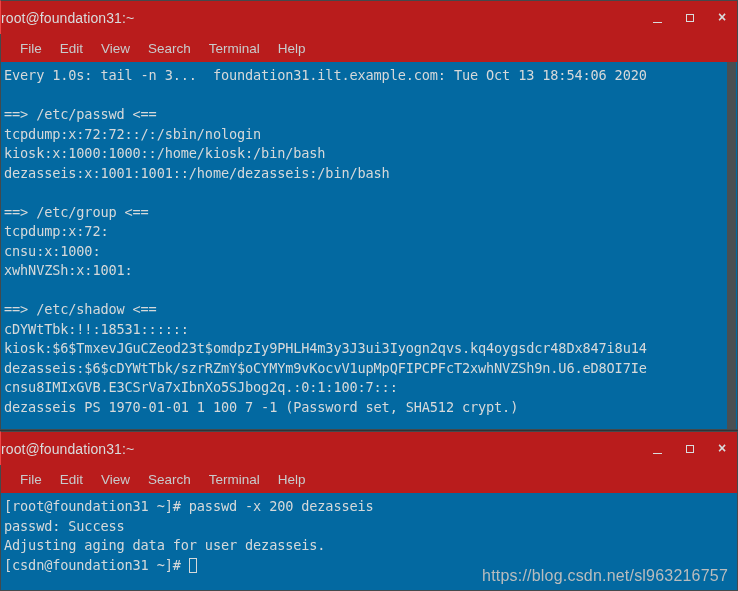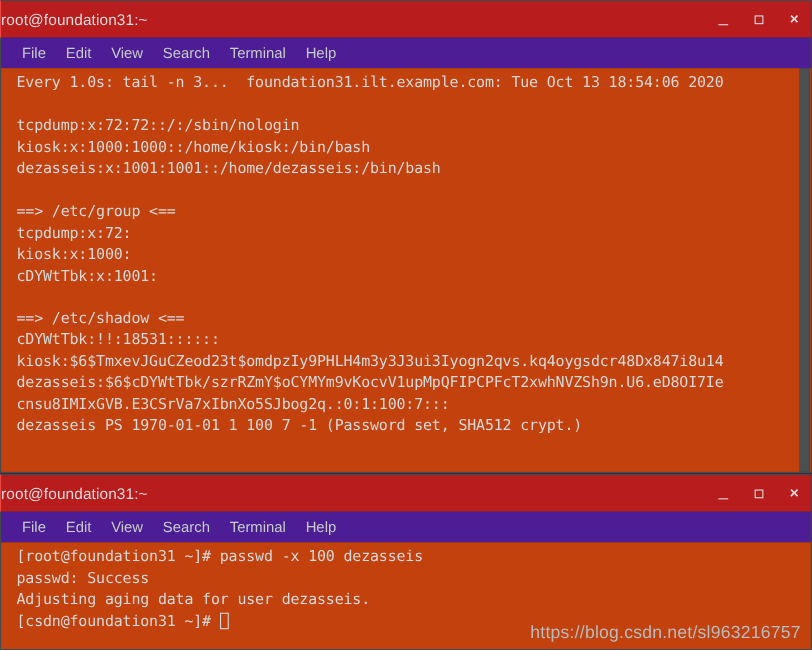--- a/index.html
+++ b/index.html
@@ -90,47 +90,47 @@
     position: absolute;
     left: 0;
     top: -1px;
     width: 14px;
     font-size: 14px;
     font-weight: 700;
   }
 
   .menubar {
     height: 28px;
-    background: #4c1d95;
+    background: #b91c1c;
     border-left: 1px solid #44494c;
     border-right: 1px solid #44494c;
     display: flex;
     align-items: center;
     padding-left: 10px;
     box-sizing: border-box;
     gap: 0px;
   }
   .menu-item {
     font-family: "Liberation Sans", sans-serif;
     font-size: 13.5px;
     color: #c8cbcc;
     padding: 2px 9px;
     cursor: default;
     white-space: nowrap;
   }
 
   .term {
-    background: #c2410c;
+    background: #0369a1;
     border-left: 1px solid #44494c;
     border-right: 1px solid #44494c;
     border-bottom: 1px solid #44494c;
     box-sizing: border-box;
     position: relative;
     overflow: hidden;
-    padding: 4px 0 0 14px;
+    padding: 4px 0 0 3px;
   }
   .window.top .term { height: calc(430px - 34px - 28px); }
   .window.bottom .term { height: calc(160px - 34px - 28px); }
 
   .line {
     font-family: "DejaVu Sans Mono", monospace;
     font-size: 13.6px;
     line-height: 19.5px;
     color: #d6d9da;
     white-space: pre;
@@ -202,28 +202,29 @@
       <span class="menu-item">Edit</span>
       <span class="menu-item">View</span>
       <span class="menu-item">Search</span>
       <span class="menu-item">Terminal</span>
       <span class="menu-item">Help</span>
     </div>
 
     <div class="term">
       <div class="line">Every 1.0s: tail -n 3...  foundation31.ilt.example.com: Tue Oct 13 18:54:06 2020</div>
       <div class="line blank">&nbsp;</div>
+      <div class="line">==&gt; /etc/passwd &lt;==</div>
       <div class="line">tcpdump:x:72:72::/:/sbin/nologin</div>
       <div class="line">kiosk:x:1000:1000::/home/kiosk:/bin/bash</div>
       <div class="line">dezasseis:x:1001:1001::/home/dezasseis:/bin/bash</div>
       <div class="line blank">&nbsp;</div>
       <div class="line">==&gt; /etc/group &lt;==</div>
       <div class="line">tcpdump:x:72:</div>
-      <div class="line">kiosk:x:1000:</div>
-      <div class="line">cDYWtTbk:x:1001:</div>
+      <div class="line">cnsu:x:1000:</div>
+      <div class="line">xwhNVZSh:x:1001:</div>
       <div class="line blank">&nbsp;</div>
       <div class="line">==&gt; /etc/shadow &lt;==</div>
       <div class="line">cDYWtTbk:!!:18531::::::</div>
       <div class="line">kiosk:$6$TmxevJGuCZeod23t$omdpzIy9PHLH4m3y3J3ui3Iyogn2qvs.kq4oygsdcr48Dx847i8u14</div>
       <div class="line">dezasseis:$6$cDYWtTbk/szrRZmY$oCYMYm9vKocvV1upMpQFIPCPFcT2xwhNVZSh9n.U6.eD8OI7Ie</div>
       <div class="line">cnsu8IMIxGVB.E3CSrVa7xIbnXo5SJbog2q.:0:1:100:7:::</div>
       <div class="line">dezasseis PS 1970-01-01 1 100 7 -1 (Password set, SHA512 crypt.)</div>
 
       <div class="scrollbar">
         <div class="scroll-thumb"></div>
@@ -251,21 +252,21 @@
     <div class="menubar">
       <span class="menu-item">File</span>
       <span class="menu-item">Edit</span>
       <span class="menu-item">View</span>
       <span class="menu-item">Search</span>
       <span class="menu-item">Terminal</span>
       <span class="menu-item">Help</span>
     </div>
 
     <div class="term">
-      <div class="line">[root@foundation31 ~]# passwd -x 100 dezasseis</div>
+      <div class="line">[root@foundation31 ~]# passwd -x 200 dezasseis</div>
       <div class="line">passwd: Success</div>
       <div class="line">Adjusting aging data for user dezasseis.</div>
       <div class="line"><span>[csdn@foundation31 ~]# </span><span class="cursor-block"></span></div>
     </div>
   </div>
 
   <div class="watermark">https://blog.csdn.net/sl963216757</div>
 </div>
 
 </body></html>

